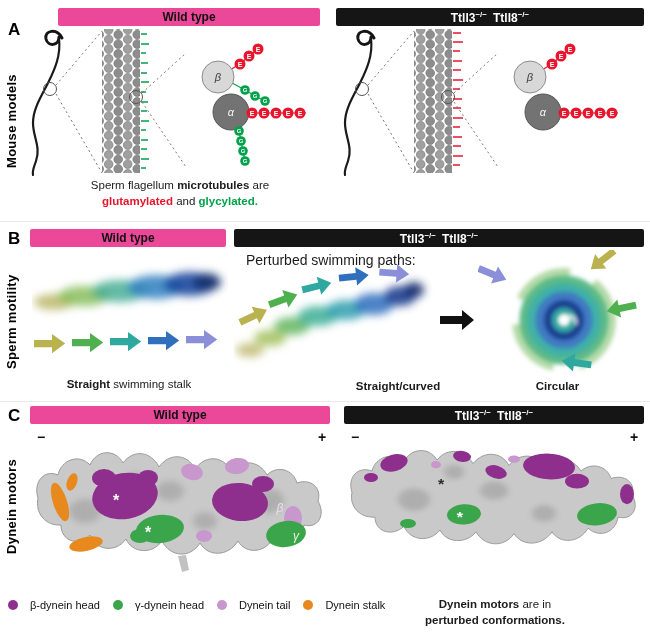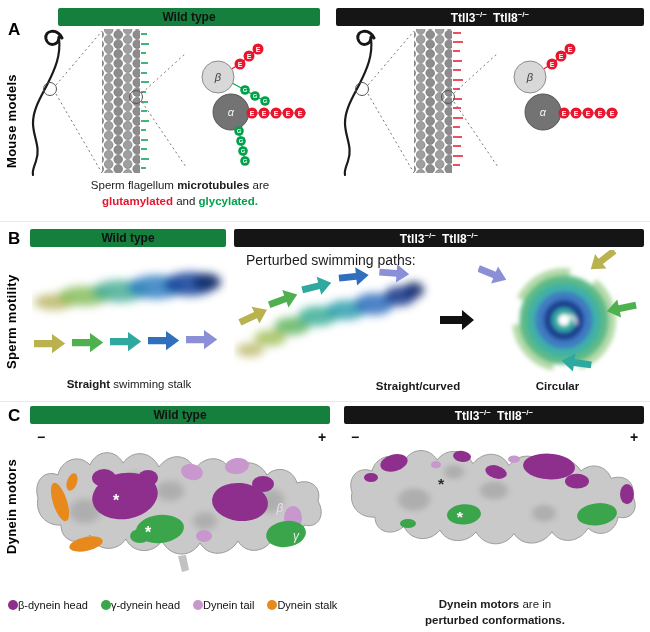--- a/index.html
+++ b/index.html
@@ -5,34 +5,34 @@
   *{margin:0;padding:0;box-sizing:border-box}
   html,body{background:#ffffff}
   body{font-family:"Liberation Sans",sans-serif;color:#111}
   .fig{position:relative;width:650px;height:632px;background:#fff;overflow:hidden}
   .abs{position:absolute}
   .panel-letter{font-size:17px;font-weight:bold;color:#000}
   .side-label{writing-mode:vertical-rl;transform:rotate(180deg);font-weight:bold;font-size:13px;
     display:flex;align-items:center;justify-content:center;width:22px;color:#000;letter-spacing:.3px}
   .hdr{height:18px;display:flex;align-items:center;justify-content:center;font-size:12px;
     font-weight:bold;border-radius:2px}
-  .hdr-gray{background:#15803d;color:#111}
+  .hdr-gray{background:#ec4899;color:#111}
   .hdr-black{background:#151515;color:#fff}
   .hdr-inner{}
   .hdr-inner sup{font-size:8px}
   .g2{margin-left:6px}
   .caption{font-size:11.5px;color:#1c1c1c;text-align:center;line-height:1.4}
   .b{font-weight:bold}
   .red{color:#e8152c;font-weight:bold}
   .green{color:#00a14b;font-weight:bold}
   .smalltext{font-size:14px;color:#1c1c1c}
   .hairline{height:1px;background:#e9e9e9}
   .sign{font-size:14px;font-weight:bold;color:#111;line-height:1}
   .legend{display:flex;align-items:center;gap:13px;font-size:11px;color:#111;white-space:nowrap}
-  .legend .item{display:flex;align-items:center;gap:0}
+  .legend .item{display:flex;align-items:center;gap:12px}
   .dot{width:10px;height:10px;border-radius:50%;flex:0 0 auto}
   
   .dotline{stroke:#666;stroke-width:.9;stroke-dasharray:2,3;fill:none}
   .resE circle{fill:#e8152c}
   .resE text{fill:#fff;font-size:7px;font-weight:bold;text-anchor:middle;font-family:"Liberation Sans",sans-serif}
   .resG circle{fill:#00a14b}
   .resG text{fill:#fff;font-size:6px;font-weight:bold;text-anchor:middle;font-family:"Liberation Sans",sans-serif}
   .tub-label{font-size:11px;font-style:italic;text-anchor:middle;font-family:"Liberation Sans",sans-serif}
   .tl-dark{fill:#3a3a3a}.tl-light{fill:#f2f2f2}
   .ast{font-size:16px;font-weight:bold;text-anchor:middle;font-family:"Liberation Sans",sans-serif}
@@ -232,21 +232,21 @@
       <ellipse cx="180" cy="36" rx="10" ry="8" fill="#142f6e" opacity="0.9"></ellipse>
     </g>
     <g>
       <use href="#fatArrow" fill="#b9b24e" transform="translate(2,60) rotate(-25) scale(1.15)"></use>
       <use href="#fatArrow" fill="#4fb04f" transform="translate(32,42) rotate(-20) scale(1.15)"></use>
       <use href="#fatArrow" fill="#2fa9a0" transform="translate(66,27) rotate(-14) scale(1.15)"></use>
       <use href="#fatArrow" fill="#2f6fbe" transform="translate(104,15) rotate(-6) scale(1.15)"></use>
       <use href="#fatArrow" fill="#8a8fd8" transform="translate(146,9) rotate(4) scale(1.15)"></use>
     </g>
   </svg>
-  <div class="abs caption" style="left:350px;top:378px;width:136px">
+  <div class="abs caption" style="left:330px;top:378px;width:136px">
     <span class="b">Straight/curved</span>
   </div>
 
   <svg class="abs" style="left:440px;top:310px" width="36" height="20" viewBox="0 0 36 20">
     <polygon points="0,6 22,6 22,0 34,10 22,20 22,14 0,14" fill="#111"></polygon>
   </svg>
 
   <svg class="abs" style="left:478px;top:250px" width="164" height="130" viewBox="0 0 164 130">
     <g transform="translate(86,70)" filter="url(#blurC)">
       <circle r="48" fill="none" stroke="#79bb60" stroke-width="8" opacity="0.55" stroke-dasharray="60,26"></circle>

